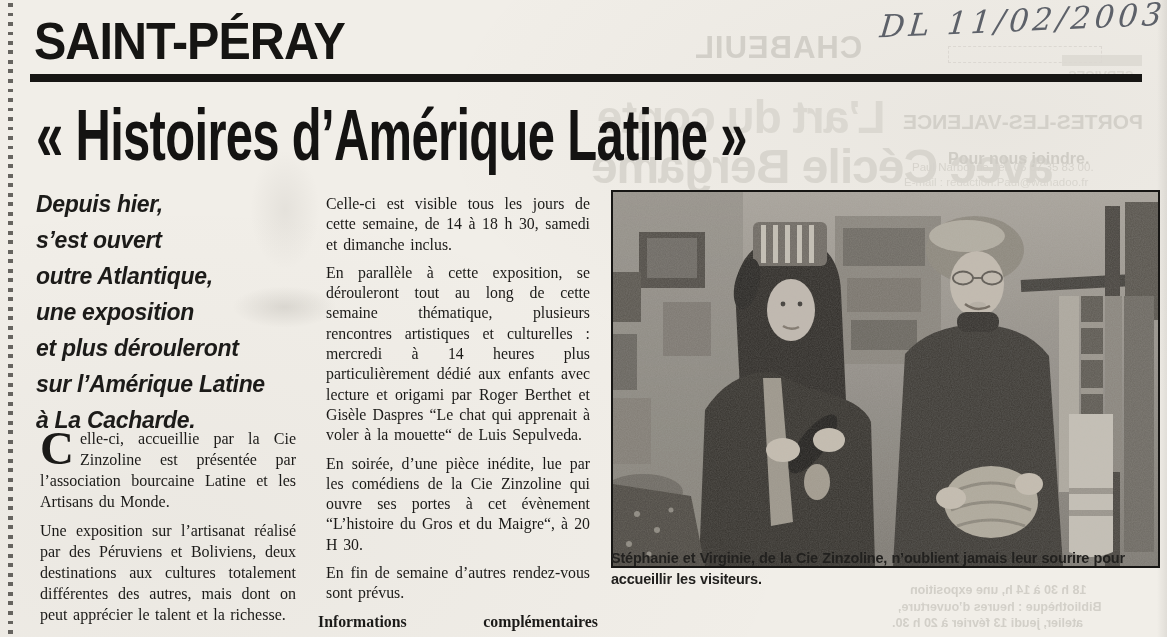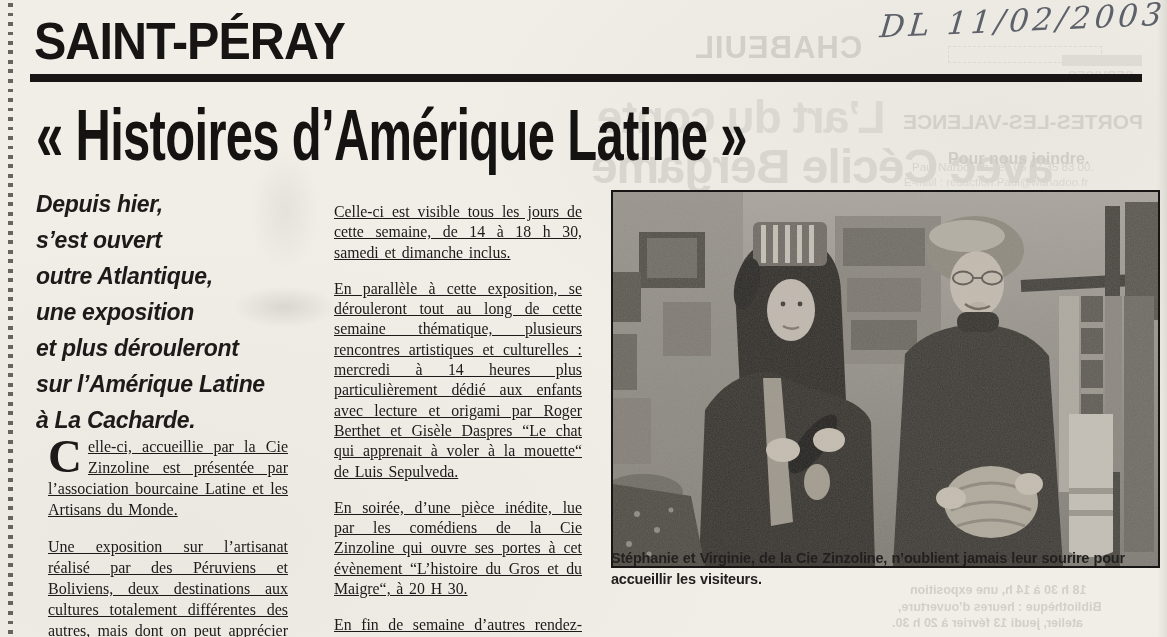--- a/index.html
+++ b/index.html
@@ -62,21 +62,21 @@
 
   .intro {
     position:absolute; left:36px; top:186px; width:268px;
     font-family:"Liberation Sans",sans-serif; font-weight:700; font-style:italic;
     font-size:23px; line-height:36px; letter-spacing:-.3px; color:#1c1b19;
   }
   .col1 {
     position:absolute; left:32px; top:420px; width:272px;
     font-size:16px; line-height:21px; text-align:justify; word-spacing:1.5px;
   }
-  .col1 p, .col2 p { margin:16px;text-decoration:underline; }
+  .col1 p, .col2 p { margin:8px; }
   .dropcap { float:left; font-weight:700; font-size:47px; line-height:38px; padding:1px 6px 0 0; }
   .col2 {
     position:absolute; left:318px; top:186px; width:280px;
     font-size:15.8px; line-height:20.3px; text-align:justify; word-spacing:1.8px;
   }
   .info-spread { display:flex; justify-content:space-between; font-weight:700;align-items:flex-end; }
   .phone-row { display:flex; justify-content:space-between; font-weight:700; align-items:center;margin-top:6px; }
   .endmark { font-size:13px; line-height:20px; }
 
   .photo-frame {

